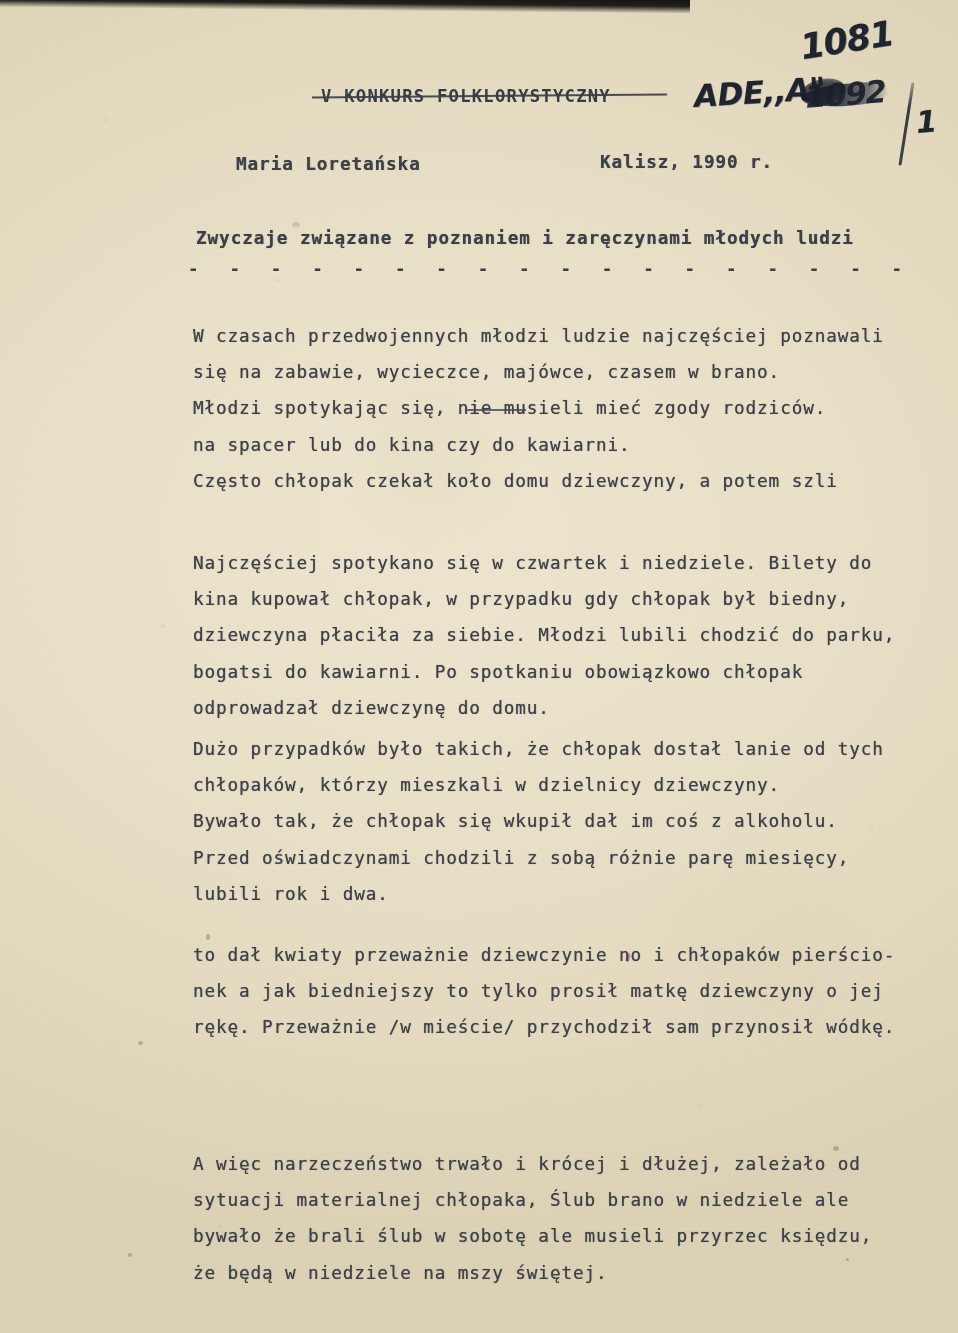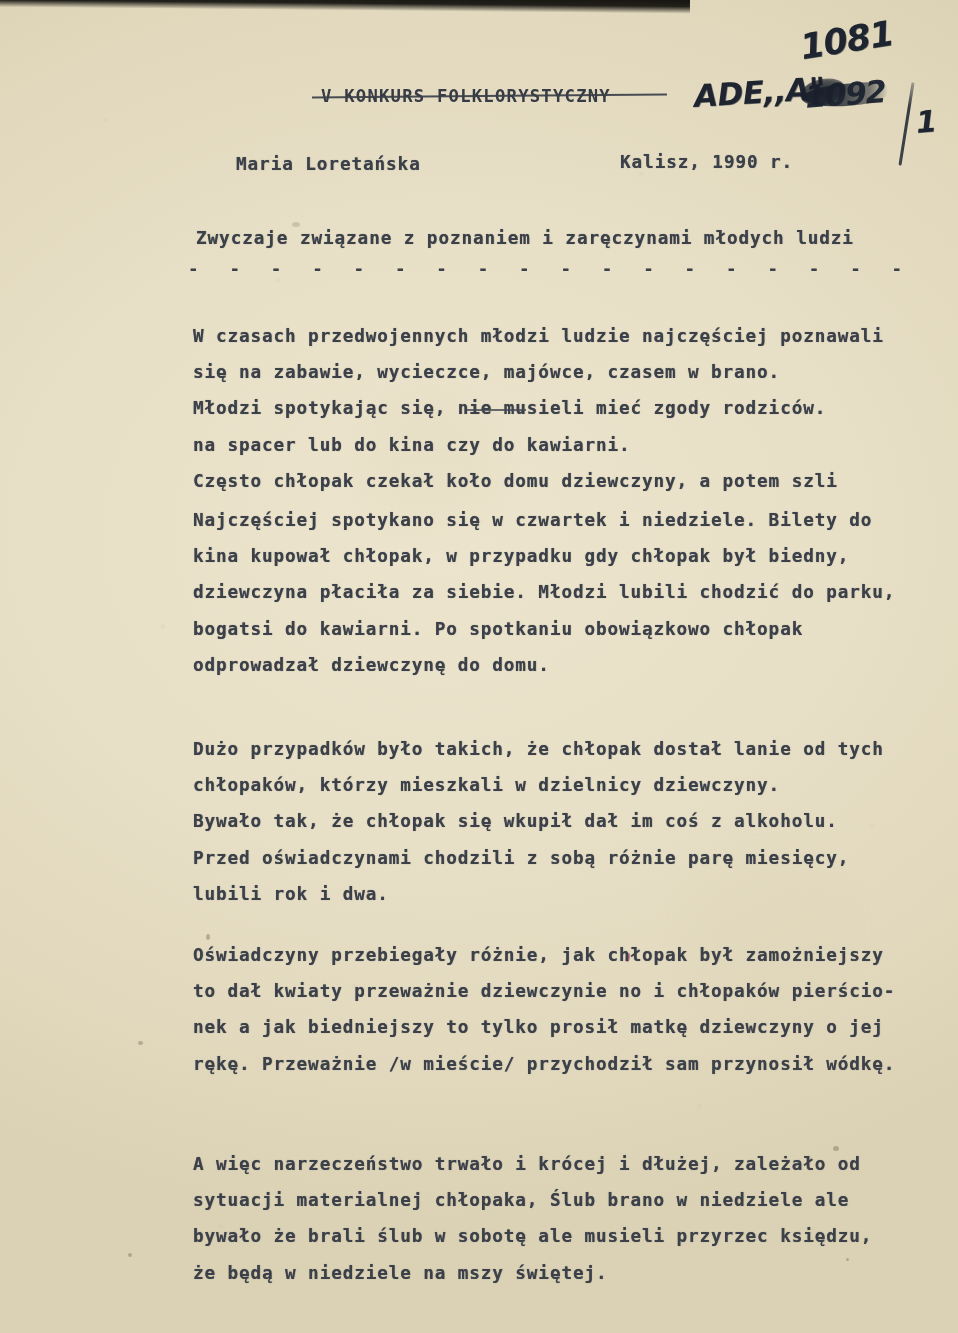--- a/index.html
+++ b/index.html
@@ -91,21 +91,21 @@
     top: 9px;
     width: 355px;
     height: 2px;
     background: #3b4049;
     opacity: .92;
     transform: rotate(-0.5deg);
   }
 
   
   #author { left: 193px; top: 154px; padding-left: 43px; }
-  #place  { left: 620px; top: 152px; }
+  #place  { left: 600px; top: 152px; }
 
   
   #subject { left: 196px; top: 228px; text-align: center; }
   #subject-rule {
     position: absolute;
     left: 188px;
     top: 259px;
     width: 715px;
     height: 14px;
     color: #3b4049;
@@ -124,27 +124,27 @@
   }
   .para .ln {
     display: block;
     height: 36.2px;
     line-height: 36.2px;
     color: #3b4049;
     font-family: "DejaVu Sans Mono", monospace;
     font-size: 17.6px;
     letter-spacing: 0.92px;
     white-space: pre;
-    font-weight: 700;
+    font-weight: 400;
     text-shadow:
       0 0 0.7px rgba(59,64,73,.5),
       0.4px 0.25px 0.8px rgba(70,74,84,.3);
   }
   #p1 { top: 318px; }
-  #p2 { top: 502px; }
+  #p2 { top: 545px; }
   #p3 { top: 731px; }
   #p4 { top: 937px; }
   #p5 { top: 1146px; }
 
   
   #p1-underline {
     position: absolute;
     left: 467px;
     top: 409px;
     width: 59px;
@@ -296,21 +296,20 @@
 
   <div class="para" id="p3">
     <span class="ln">Dużo przypadków było takich, że chłopak dostał lanie od tych</span>
     <span class="ln">chłopaków, którzy mieszkali w dzielnicy dziewczyny.</span>
     <span class="ln">Bywało tak, że chłopak się wkupił dał im coś z alkoholu.</span>
     <span class="ln">Przed oświadczynami chodzili z sobą różnie parę miesięcy,</span>
     <span class="ln">lubili rok i dwa.</span>
   </div>
 
   <div class="para" id="p4">
-    <span class="ln">Oświadczyny przebiegały różnie, jak chłopak był zamożniejszy</span>
     <span class="ln">to dał kwiaty przeważnie dziewczynie no i chłopaków pierścio-</span>
     <span class="ln">nek a jak biedniejszy to tylko prosił matkę dziewczyny o jej</span>
     <span class="ln">rękę. Przeważnie /w mieście/ przychodził sam przynosił wódkę.</span>
   </div>
 
   <div class="para" id="p5">
     <span class="ln">A więc narzeczeństwo trwało i krócej i dłużej, zależało od</span>
     <span class="ln">sytuacji materialnej chłopaka, Ślub brano w niedziele ale</span>
     <span class="ln">bywało że brali ślub w sobotę ale musieli przyrzec księdzu,</span>
     <span class="ln">że będą w niedziele na mszy świętej.</span>

